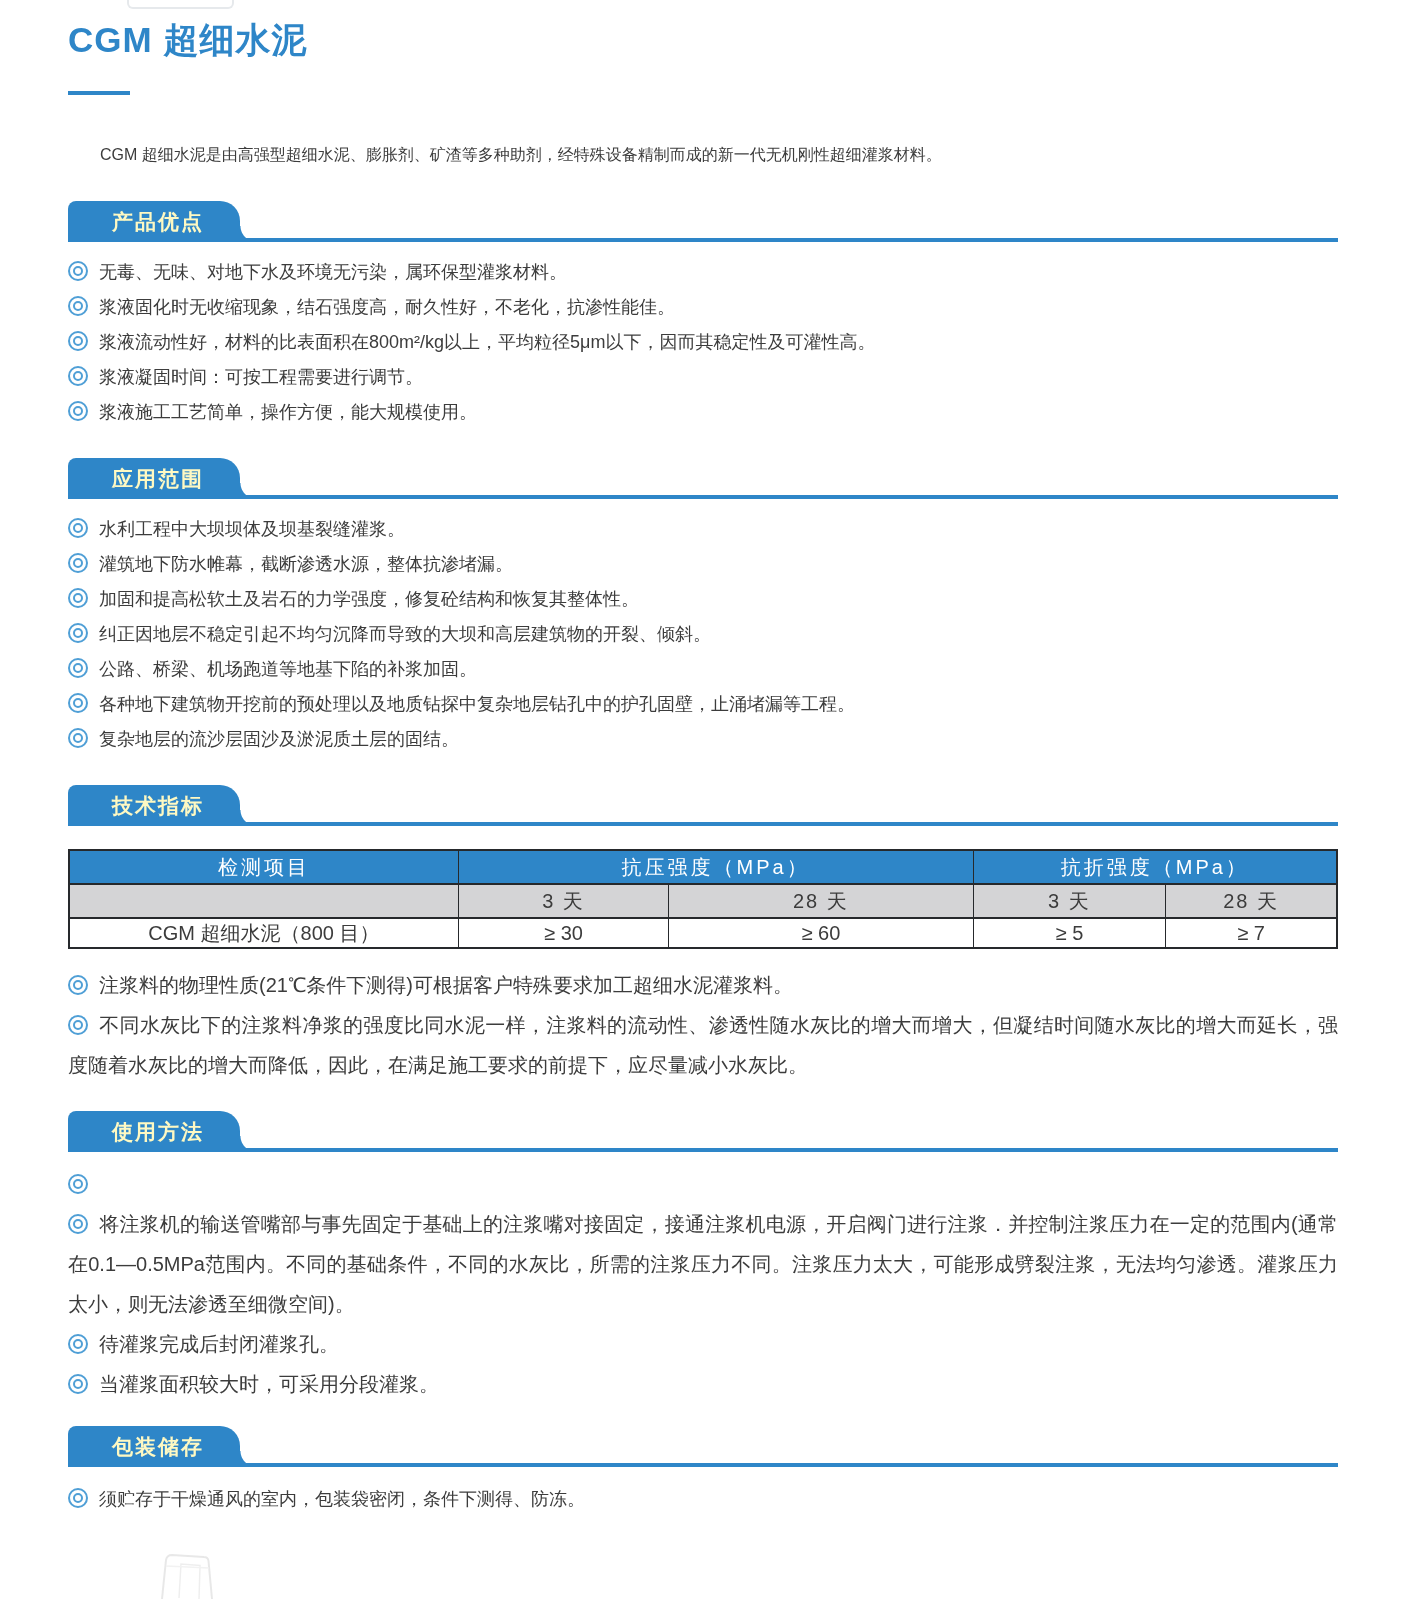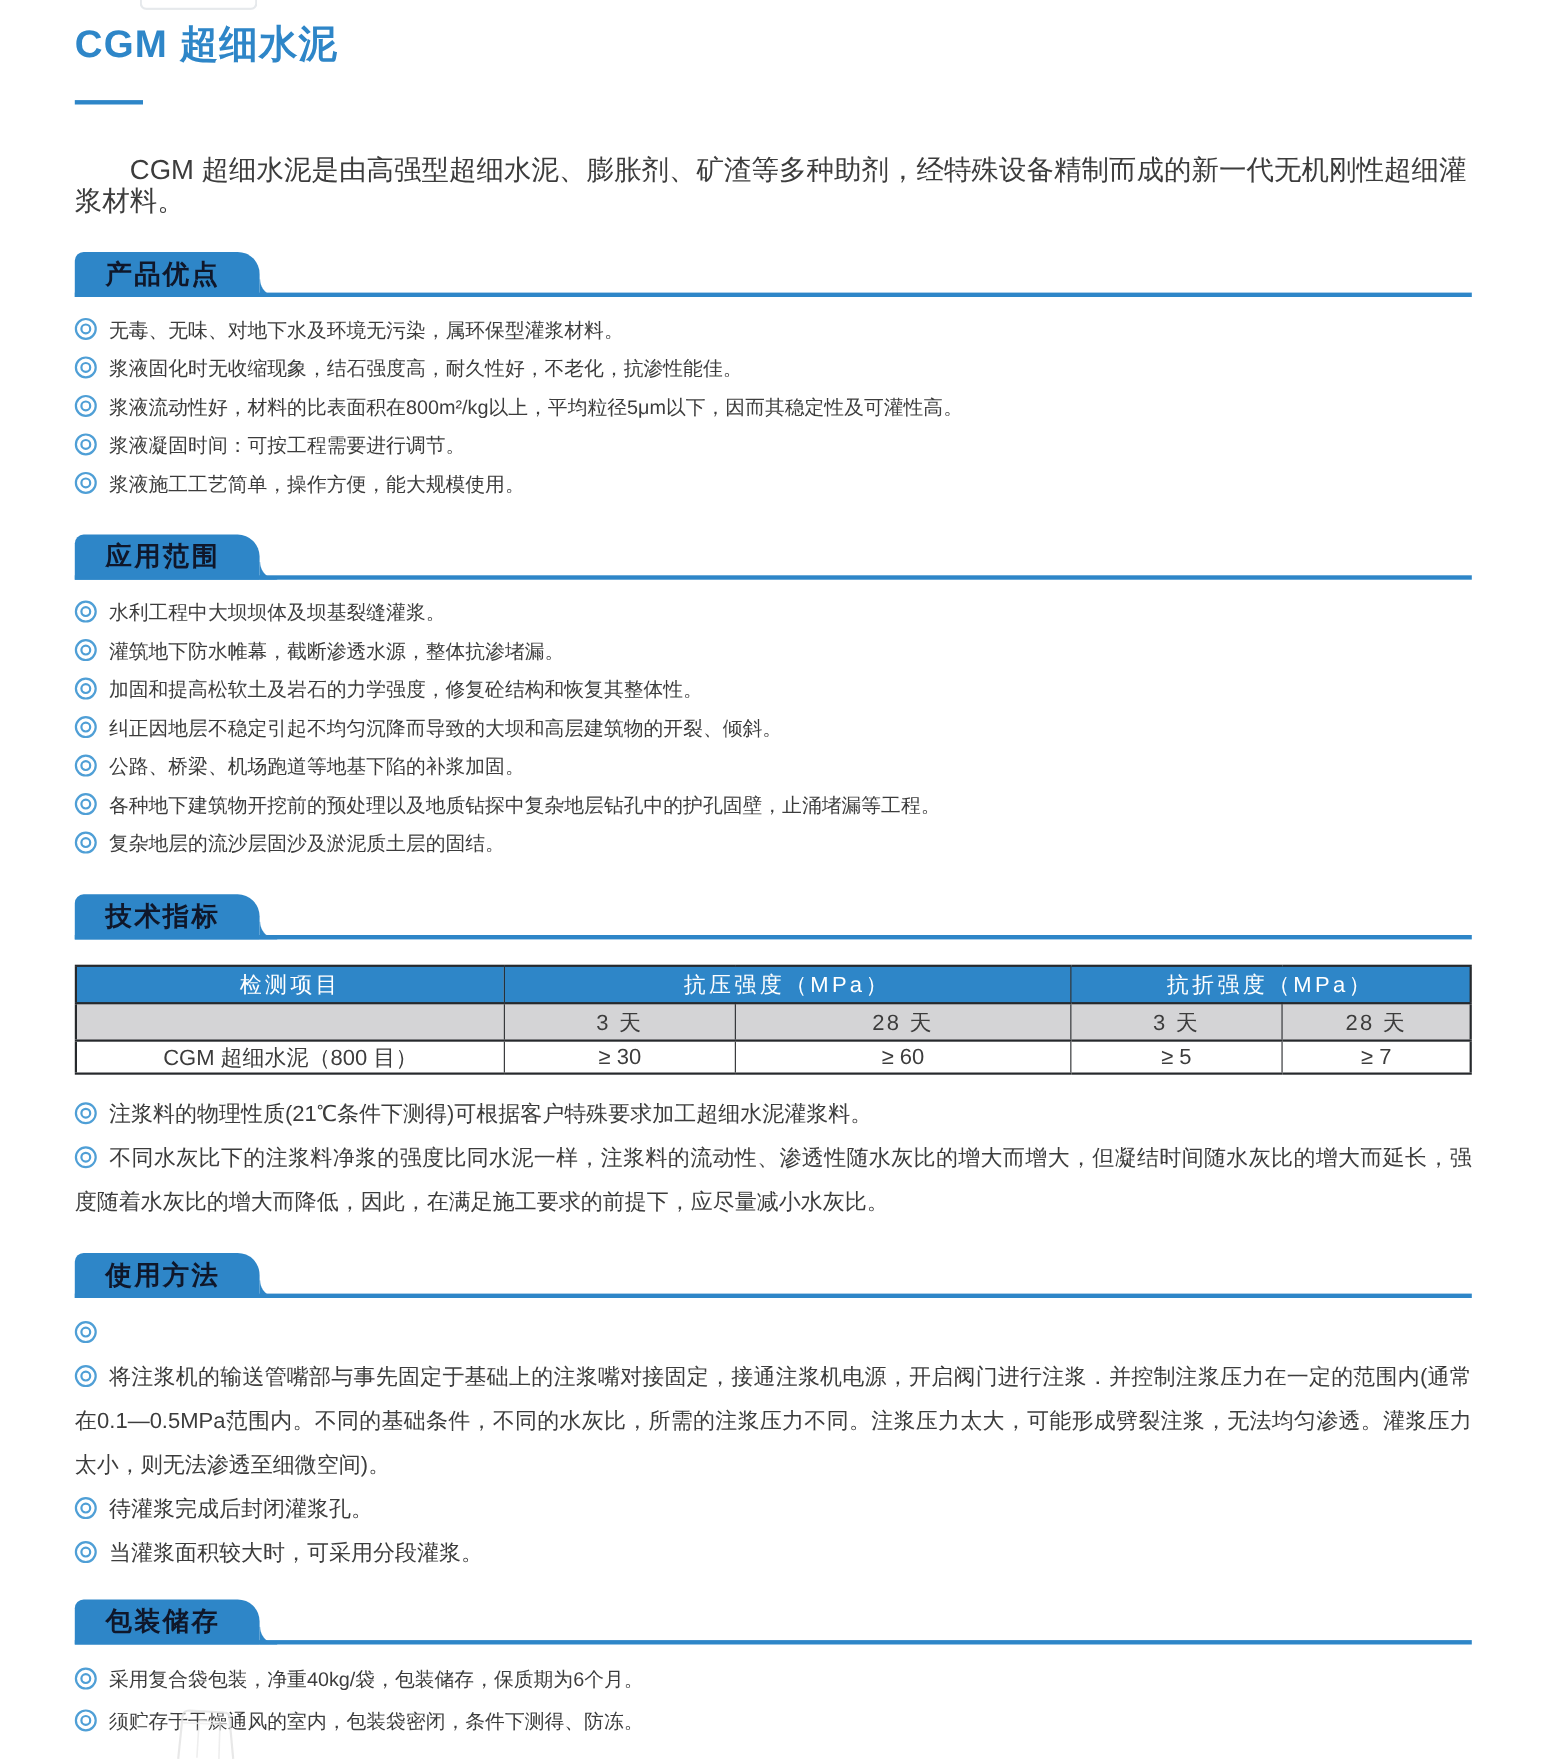--- a/index.html
+++ b/index.html
@@ -19,32 +19,32 @@
     font-size:35px; font-weight:700; letter-spacing:1px;
     color:var(--accent, #2e86c8);
   }
   .title-underline {
     width:62px; height:4px; margin-top:27px;
     background:var(--accent, #2e86c8);
   }
 
   
   .intro {
-    margin:46px 0 0; font-size:25px; line-height:28px;
+    margin:46px 0 0; font-size:16px; line-height:28px;
     text-indent:2em; color:var(--text, #3c3c3c);
   }
 
   
   .banner { position:relative; height:37px; border-bottom:4px solid var(--accent, #2e86c8); }
   .tab {
     position:absolute; left:0; bottom:-4px;
     height:41px; line-height:41px;
-    padding:0 36px 0 28px;
-    background:var(--accent, #2e86c8); color:#0f172a;
-    font-size:24px; font-weight:700; letter-spacing:2px;
+    padding:0 36px 0 44px;
+    background:var(--accent, #2e86c8); color:#fef9c3;
+    font-size:21px; font-weight:700; letter-spacing:2px;
     border-radius:8px 20px 0 0;
   }
   .tab::after {
     content:""; position:absolute; right:-16px; bottom:0;
     width:16px; height:16px;
     background:radial-gradient(circle at 100% 0%, rgba(0,0,0,0) 15px, var(--accent, #2e86c8) 16px);
   }
 
   .m-adv  { margin-top:32px; }
   .m-app  { margin-top:28px; }
@@ -191,21 +191,20 @@
       <p><span class="bico"></span><span>待灌浆完成后封闭灌浆孔。</span></p>
       <p><span class="bico"></span><span>当灌浆面积较大时，可采用分段灌浆。</span></p>
     </div>
   </div>
 
   <div>
     <div class="banner m-sto">
       <div class="tab"><span>包装储存</span></div>
     </div>
     <div class="blist wide">
-      <p><span class="bico"></span><span>采用复合袋包装，净重40kg/袋，包装储存，保质期为6个月。</span></p>
       <p><span class="bico"></span><span>须贮存于干燥通风的室内，包装袋密闭，条件下测得、防冻。</span></p>
     </div>
   </div>
 
 </div>
 
 <svg class="bag-watermark" width="95" height="48" viewBox="0 0 95 48">
   <path d="M20 47 L24 8 Q25 3 30 3 L62 5 Q66 5 66.5 9 L70 47" fill="none" stroke="#e3e3e3" stroke-width="2"></path>
   <path d="M37 46 L39 12 L58 13.5 L57 47" fill="none" stroke="#ebebeb" stroke-width="1.5"></path>
   <path d="M24 14 L67 16" fill="none" stroke="#efefef" stroke-width="1.5"></path>

